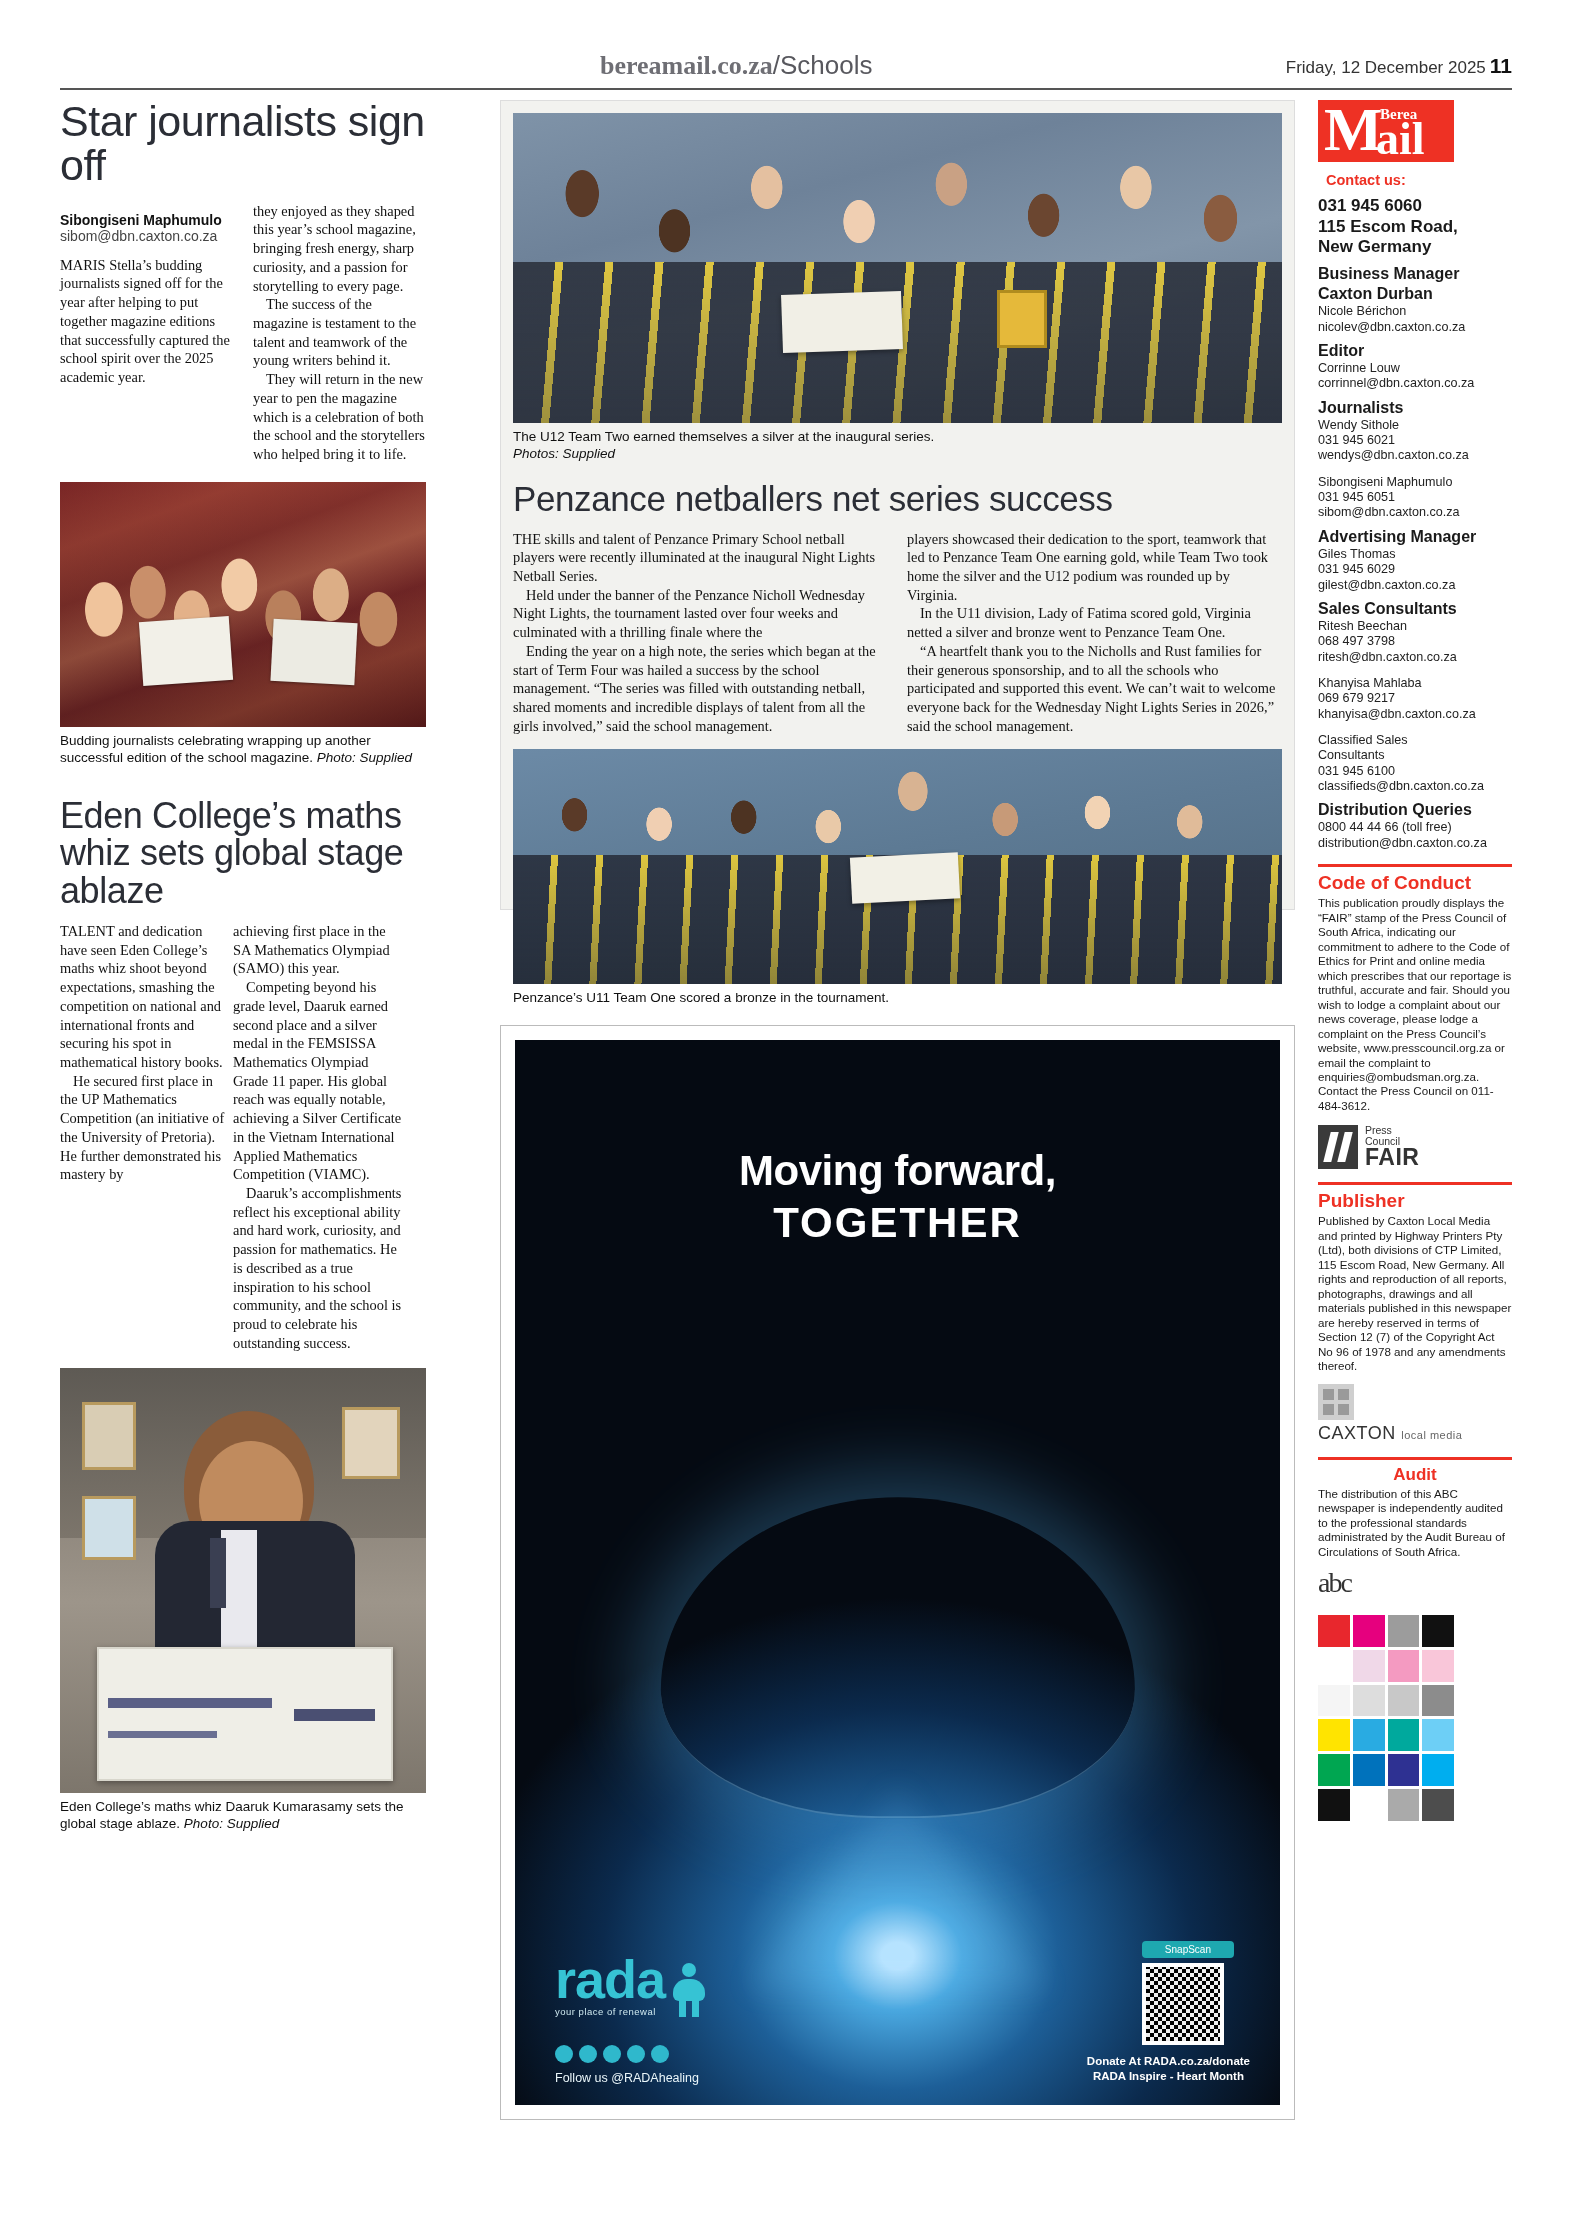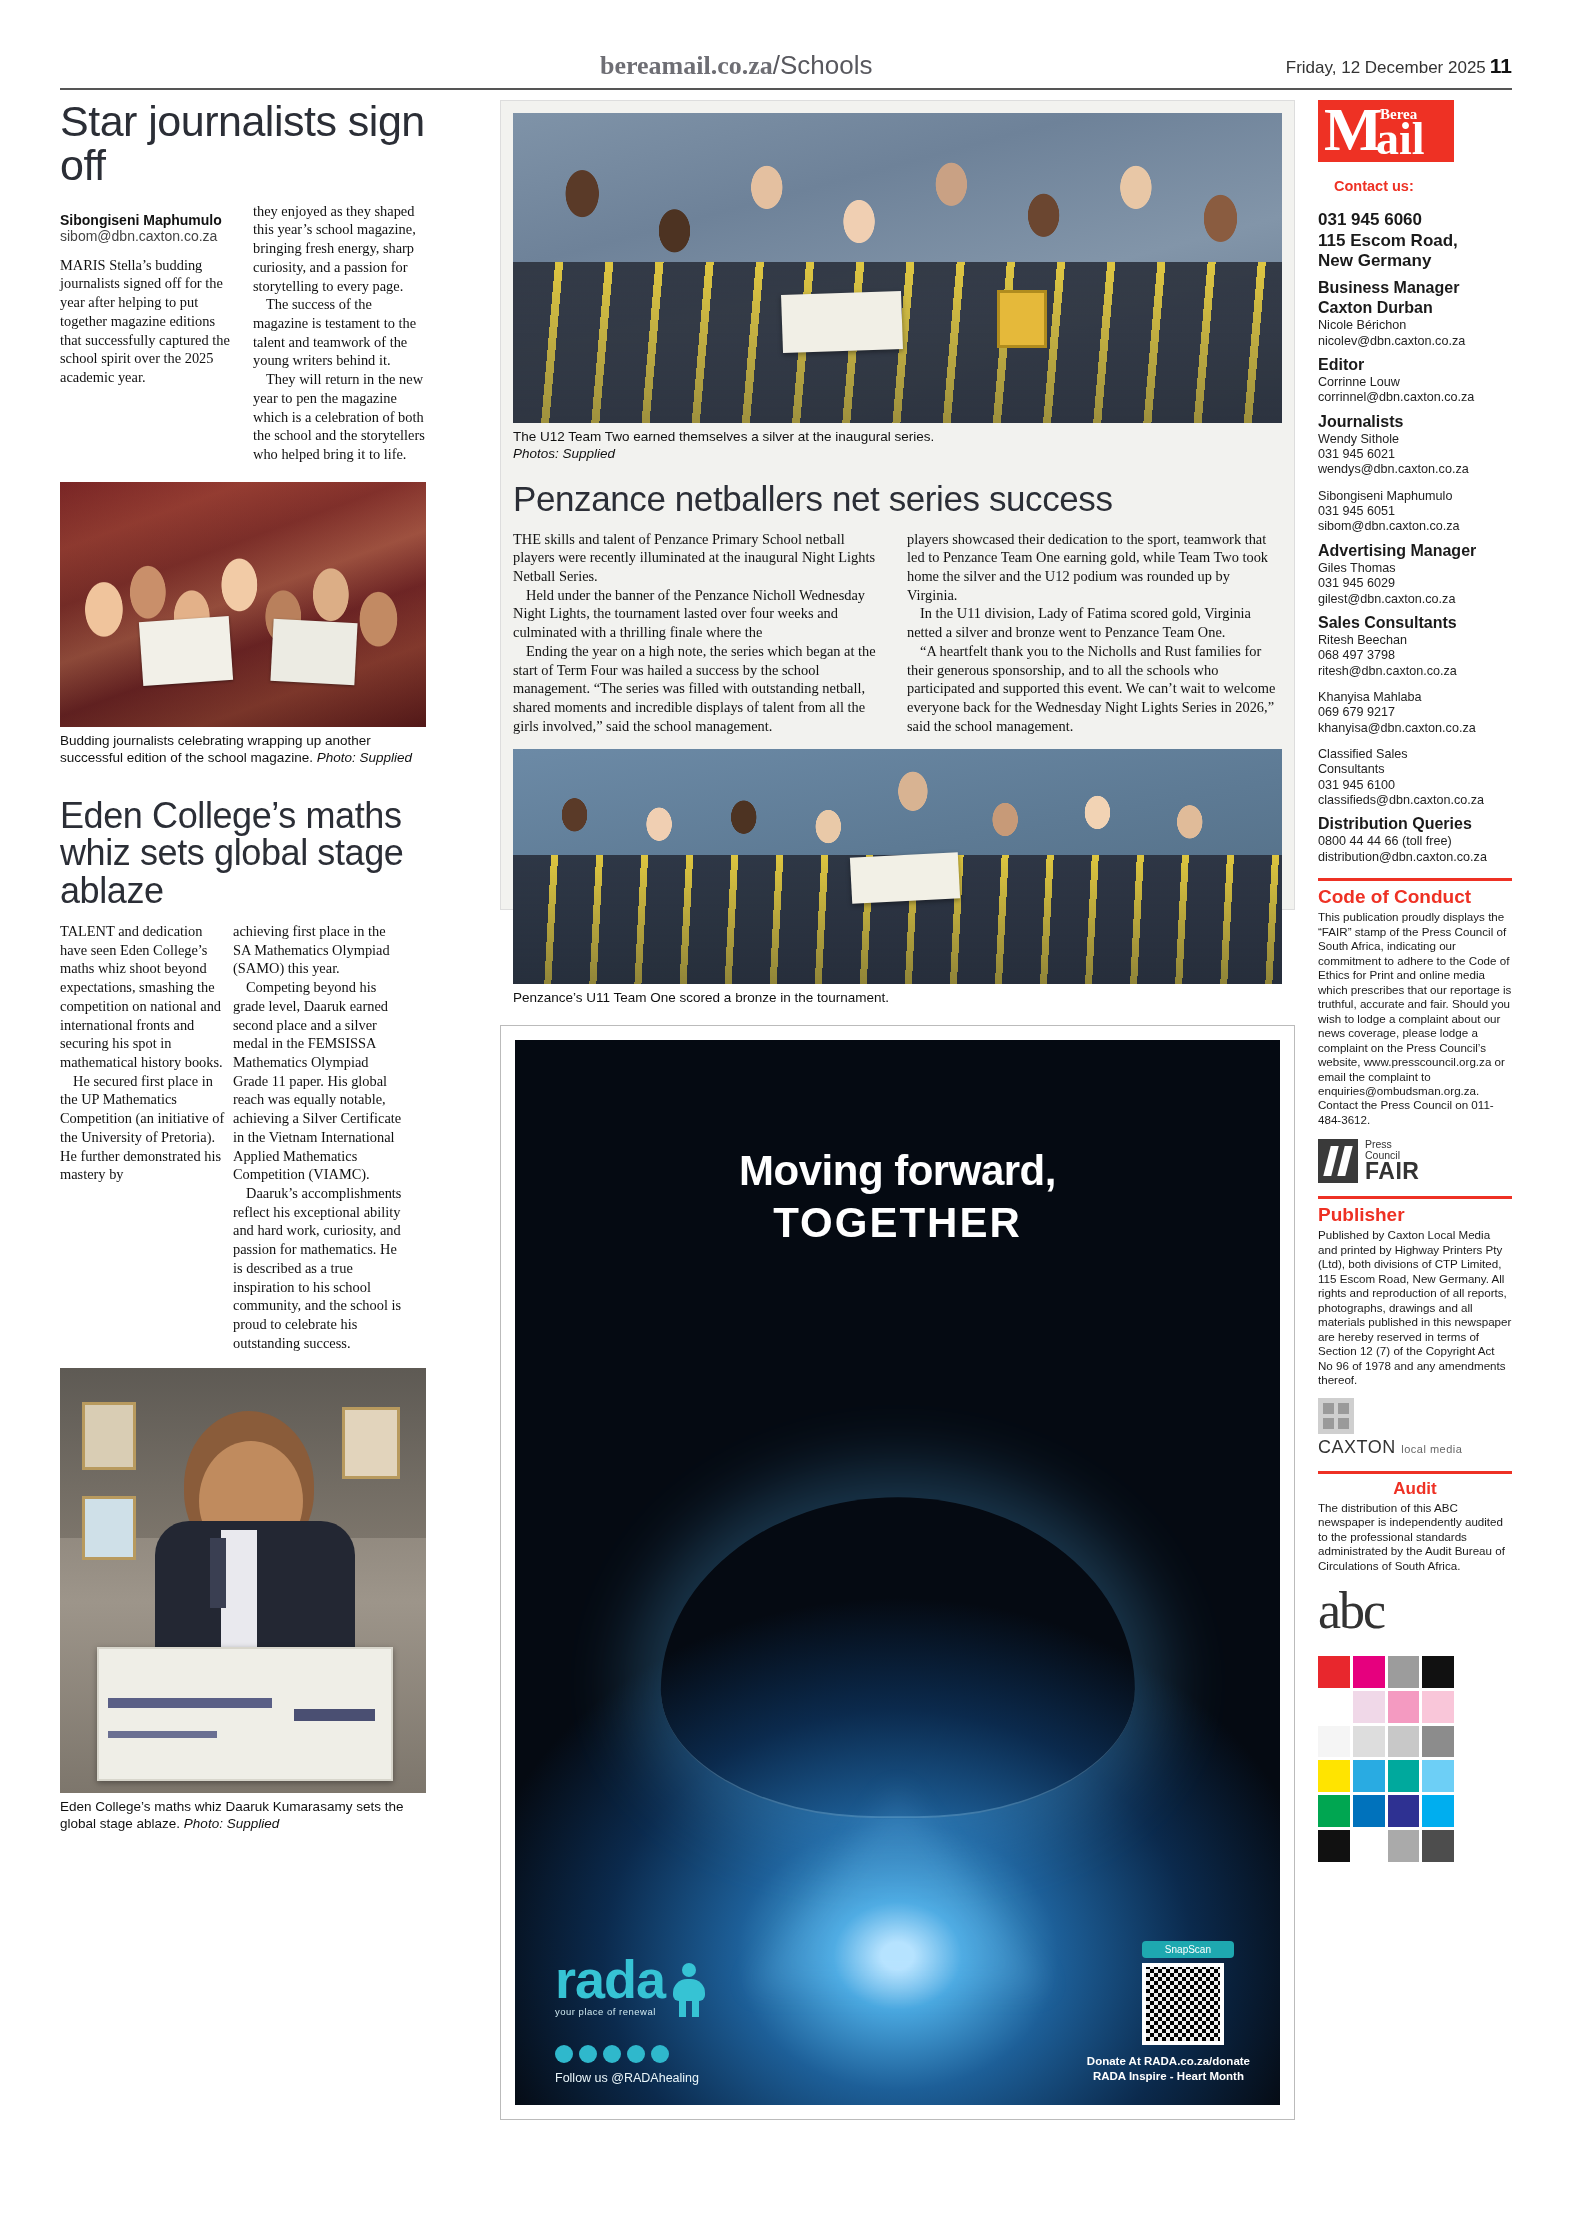--- a/index.html
+++ b/index.html
@@ -48,21 +48,21 @@
 
   
   .boxA{position:absolute;left:500px;top:100px;width:795px;height:810px;background:#f2f2ef;border:1px solid #ddd;box-sizing:border-box;}
   .boxB{position:absolute;left:500px;top:1025px;width:795px;height:1095px;background:#ffffff;border:1px solid #bbb;box-sizing:border-box;}
 
   
   .rail .logo{width:136px;height:62px;background:#ee3124;position:relative;margin-bottom:10px;}
   .rail .logo .m{position:absolute;left:6px;top:-2px;font-family:"Liberation Serif",serif;font-weight:bold;font-size:62px;color:#fff;line-height:1;}
   .rail .logo .berea{position:absolute;left:62px;top:6px;font-family:"Liberation Serif",serif;font-weight:bold;font-size:15px;color:#fff;}
   .rail .logo .ail{position:absolute;left:58px;top:16px;font-family:"Liberation Serif",serif;font-weight:bold;font-size:46px;color:#fff;line-height:1;}
-  .rail h4{font-size:14.5px;color:#ee3124;margin:16px;font-weight:bold;}
+  .rail h4{font-size:14.5px;color:#ee3124;margin:8px;font-weight:bold;}
   .rail .big{font-size:17px;font-weight:bold;color:#1a1a1a;line-height:1.22;}
   .rail .role{font-size:16px;font-weight:bold;color:#1a1a1a;line-height:1.25;margin-top:6px;}
   .rail .ln{font-size:12.6px;color:#222;line-height:1.22;}
   .rail .redrule{height:3px;background:#ee3124;margin:13px 0 5px 0;}
   .rail .sechead{font-size:19px;font-weight:bold;color:#ee3124;margin:0 0 2px 0;}
   .rail .small{font-size:11.6px;color:#1a1a1a;line-height:1.25;}
 
   .fair{margin-top:12px;display:flex;align-items:center;gap:7px;}
   .fair .blk{width:40px;height:44px;background:#3a3a3a;position:relative;}
   .fair .blk:after{content:"";position:absolute;left:9px;top:7px;width:8px;height:30px;background:#fff;transform:skewX(-14deg);}
@@ -70,21 +70,21 @@
   .fair .ftxt{line-height:1.0;}
   .fair .ftxt .p1{font-size:10.5px;color:#333;}
   .fair .ftxt .p2{font-size:23px;font-weight:bold;color:#333;letter-spacing:.5px;}
 
   .caxton{margin-top:10px;}
   .caxton .sq{width:36px;height:36px;background:#cfcfcf;position:relative;}
   .caxton .sq i{position:absolute;background:#9a9a9a;}
   .caxton .nm{font-size:18px;color:#333;letter-spacing:.5px;margin-top:3px;}
   .caxton .nm small{font-size:11px;color:#666;}
 
-  .abc{font-family:"Liberation Serif",serif;font-size:52px;color:#333;letter-spacing:-2px;margin-top:8px;}
+  .abc{font-family:"Liberation Serif",serif;font-size:28px;color:#333;letter-spacing:-2px;margin-top:8px;}
 
   .swatches{margin-top:16px;display:grid;grid-template-columns:repeat(4,1fr);gap:3px;width:136px;}
   .swatches div{width:100%;aspect-ratio:1/1;}
 
   .gradbg{position:absolute;inset:0;}
 </style>
 </head>
 <body>
 
 <div class="page">

